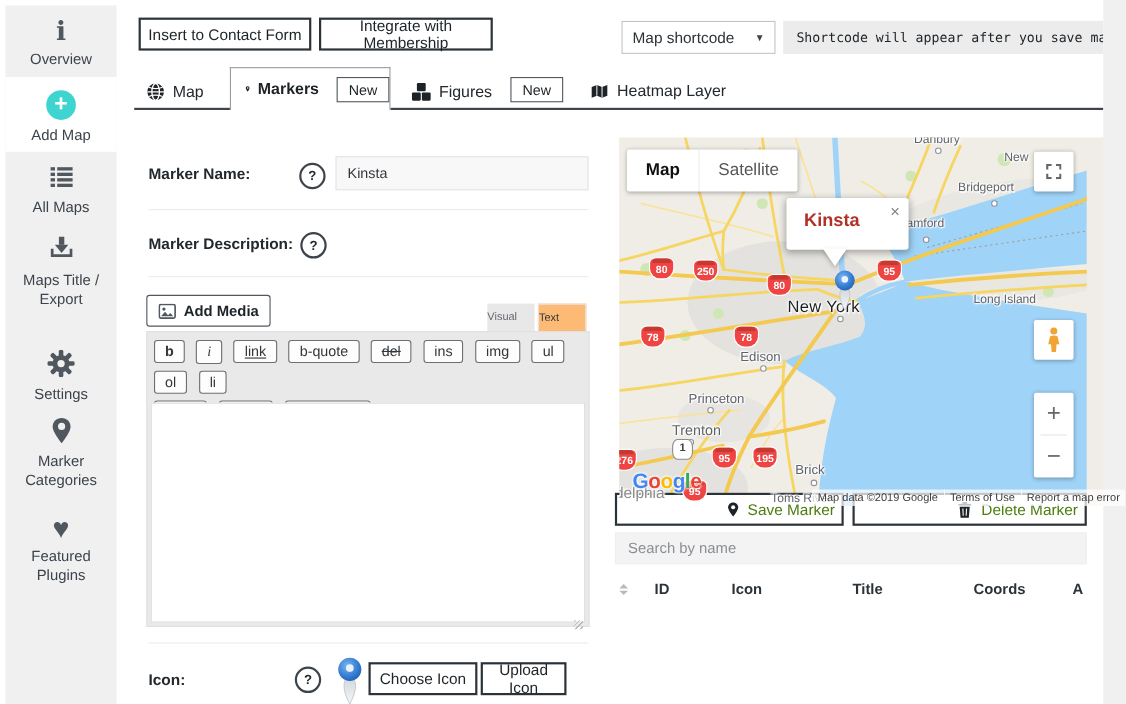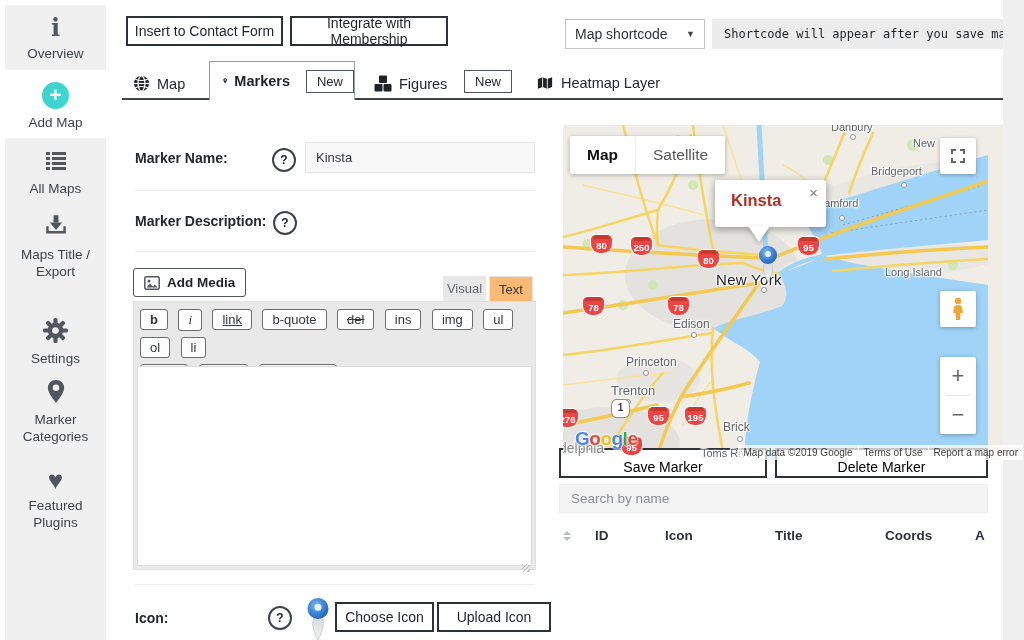--- a/index.html
+++ b/index.html
@@ -40,21 +40,21 @@
   
   .flabel{position:absolute;font-weight:bold;font-size:14px;color:#23282d;}
   .help{position:absolute;width:20px;height:20px;border:2px solid #3c434a;border-radius:50%;
     font-size:12px;font-weight:bold;text-align:center;line-height:20px;color:#23282d;background:#fff;cursor:pointer;}
   .name-input{position:absolute;left:305px;top:142px;width:230px;height:31px;background:#f8f8f8;
     border:1px solid #e2e4e7;box-sizing:border-box;font-size:13px;color:#32373c;padding:0 10px;font-family:"Liberation Sans",sans-serif;}
   .divider{position:absolute;left:135px;width:400px;height:1px;background:#ececec;}
   .btn-media{position:absolute;left:133px;top:268px;height:29px;display:flex;align-items:center;gap:7px;
     background:#fff;border:1px solid #50575e;border-radius:3px;font-size:13.5px;font-weight:bold;color:#1d2327;
     padding:0 10px;cursor:pointer;}
-  .ed-tab{position:absolute;top:276px;height:25px;box-sizing:border-box;font-size:13px;text-align:center;line-height:25px;cursor:pointer;}
+  .ed-tab{position:absolute;top:276px;height:25px;box-sizing:border-box;font-size:10px;line-height:25px;cursor:pointer;}
   .ed-visual{left:443px;width:43px;background:#e8e8e8;color:#646970;}
   .ed-text{left:489px;width:44px;background:#fdba74;color:#32373c;border:1px solid #e5e5e5;border-bottom:none;}
   .editor-panel{position:absolute;left:133px;top:301px;width:403px;height:269px;background:#e9e9e9;
     border:1px solid #e0e0e0;box-sizing:border-box;}
   .qt-row{padding:4px 2px 0 3px;}
   .qt{display:inline-block;margin:3px;padding:2px 9px;border:1px solid #6e6e6e;border-radius:3px;
     background:#fdfdfd;font-size:13px;color:#32373c;cursor:pointer;}
   .qt-i{font-style:italic;font-family:"Liberation Serif",serif;}
   .qt-link{text-decoration:underline;}
   .qt-del{text-decoration:line-through;}
@@ -98,21 +98,21 @@
     filter:drop-shadow(0 2px 2px rgba(0,0,0,.25));z-index:5;}
   .attr{position:absolute;right:0;bottom:0;height:15px;display:flex;z-index:6;font-size:10px;color:#3c3c3c;}
   .attr .cell{background:rgba(255,255,255,.72);padding:0 5px;line-height:15px;white-space:nowrap;}
   .attr .cell + .cell{border-left:1px solid rgba(255,255,255,.9);}
   .glogo{position:absolute;left:12px;top:303px;z-index:6;font-size:19px;font-weight:bold;letter-spacing:-.5px;
     text-shadow:0 0 2px #fff,0 0 2px #fff,0 0 3px #fff;}
   .gl-b{color:#4285F4}.gl-r{color:#EA4335}.gl-y{color:#FBBC05}.gl-g{color:#34A853}
 
   
   .btn-marker{position:absolute;top:448px;height:30px;display:flex;align-items:center;justify-content:flex-end;gap:8px;
-    background:#fff;border:2px solid #2c3338;box-sizing:border-box;font-size:14px;color:#000000;cursor:pointer;flex-direction:column;}
+    background:#fff;border:2px solid #2c3338;box-sizing:border-box;font-size:14px;color:#4d7c0f;cursor:pointer;}
   .search{position:absolute;left:559px;top:484px;width:429px;height:29px;background:#f3f3f3;border:1px solid #efefef;
     box-sizing:border-box;font-size:13.5px;color:#32373c;padding:0 11px;font-family:"Liberation Sans",sans-serif;}
   .search::placeholder{color:#8b8f94;}
   .th{position:absolute;top:528px;font-size:13.5px;font-weight:bold;color:#2c3338;}
   .sort{position:absolute;left:563px;top:531px;width:8px;cursor:pointer;}
   .sort i{display:block;width:0;height:0;border-left:4px solid transparent;border-right:4px solid transparent;}
   .sort .up{border-bottom:4px solid #b5bcc2;margin-bottom:2px;}
   .sort .dn{border-top:4px solid #b5bcc2;}
 
   .right-strip{position:absolute;left:1003px;top:0;width:21px;height:640px;background:#f0f0f1;}
@@ -301,21 +301,21 @@
           <stop offset="100%" stop-color="#f5f6f7"></stop>
       </linearGradient>
     </defs>
     <path d="M12,14 C6,18 6,26 12,37 C18,26 18,18 12,14 Z" fill="url(#tailP)" stroke="#b9bec4" stroke-width="0.6"></path>
     <circle cx="12" cy="10" r="9" fill="url(#bluedotP)"></circle>
     <circle cx="12" cy="9" r="3" fill="#eaf3fc"></circle>
   </svg>
   <button class="btn-icon2" style="left:335px;top:602px;width:99px">
     <span>Choose Icon</span>
   </button>
-  <button class="btn-icon2" style="left:437px;top:602px;width:114px">
+  <button class="btn-icon2" style="left:437px;top:602px;width:78px">
     <span>Upload Icon</span>
   </button>
 
   <div class="map">
     <svg width="425" height="335" viewBox="0 0 425 335" style="position:absolute;left:0;top:0">
       <rect width="425" height="335" fill="#efede6"></rect>
       <ellipse cx="150" cy="150" rx="88" ry="56" fill="#e3e2de"></ellipse>
       <ellipse cx="45" cy="318" rx="72" ry="36" fill="#e3e2de"></ellipse>
       <ellipse cx="95" cy="255" rx="42" ry="22" fill="#e6e5e1"></ellipse>
       <ellipse cx="330" cy="137" rx="112" ry="16" fill="#e8e7e2" transform="rotate(-4 330 137)"></ellipse>

